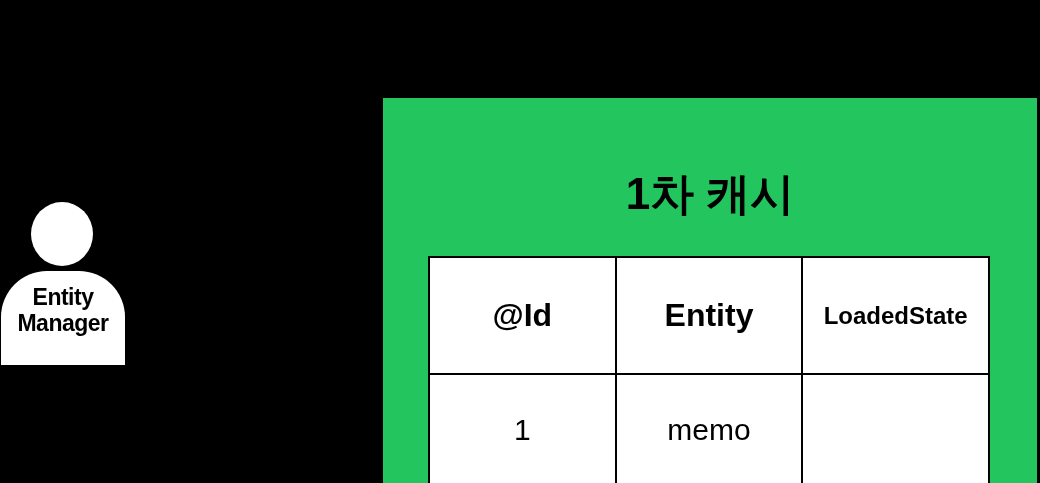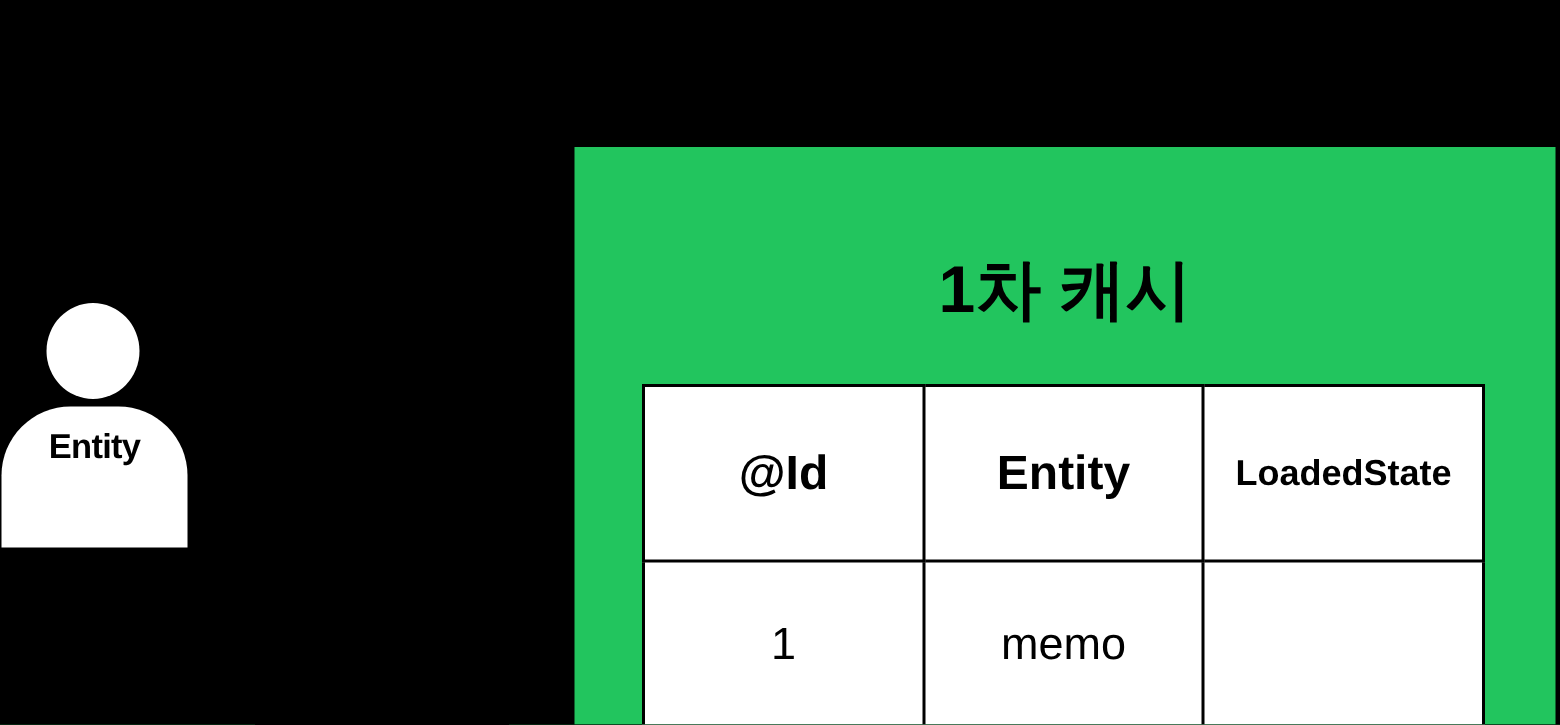--- a/index.html
+++ b/index.html
@@ -112,20 +112,21 @@
 </head>
 <body>
 
 <div class="canvas">
 
   <figure class="actor">
     <div class="actor-head"></div>
     <div class="actor-body"></div>
     <div class="actor-label">
       <div>Entity</div>
+      <div>Manager</div>
     </div>
   </figure>
 
   <section class="cache-box">
     <h1 class="cache-title">1차 캐시</h1>
 
     <table class="cache-table">
       <thead>
         <tr>
           <th>@Id</th>

